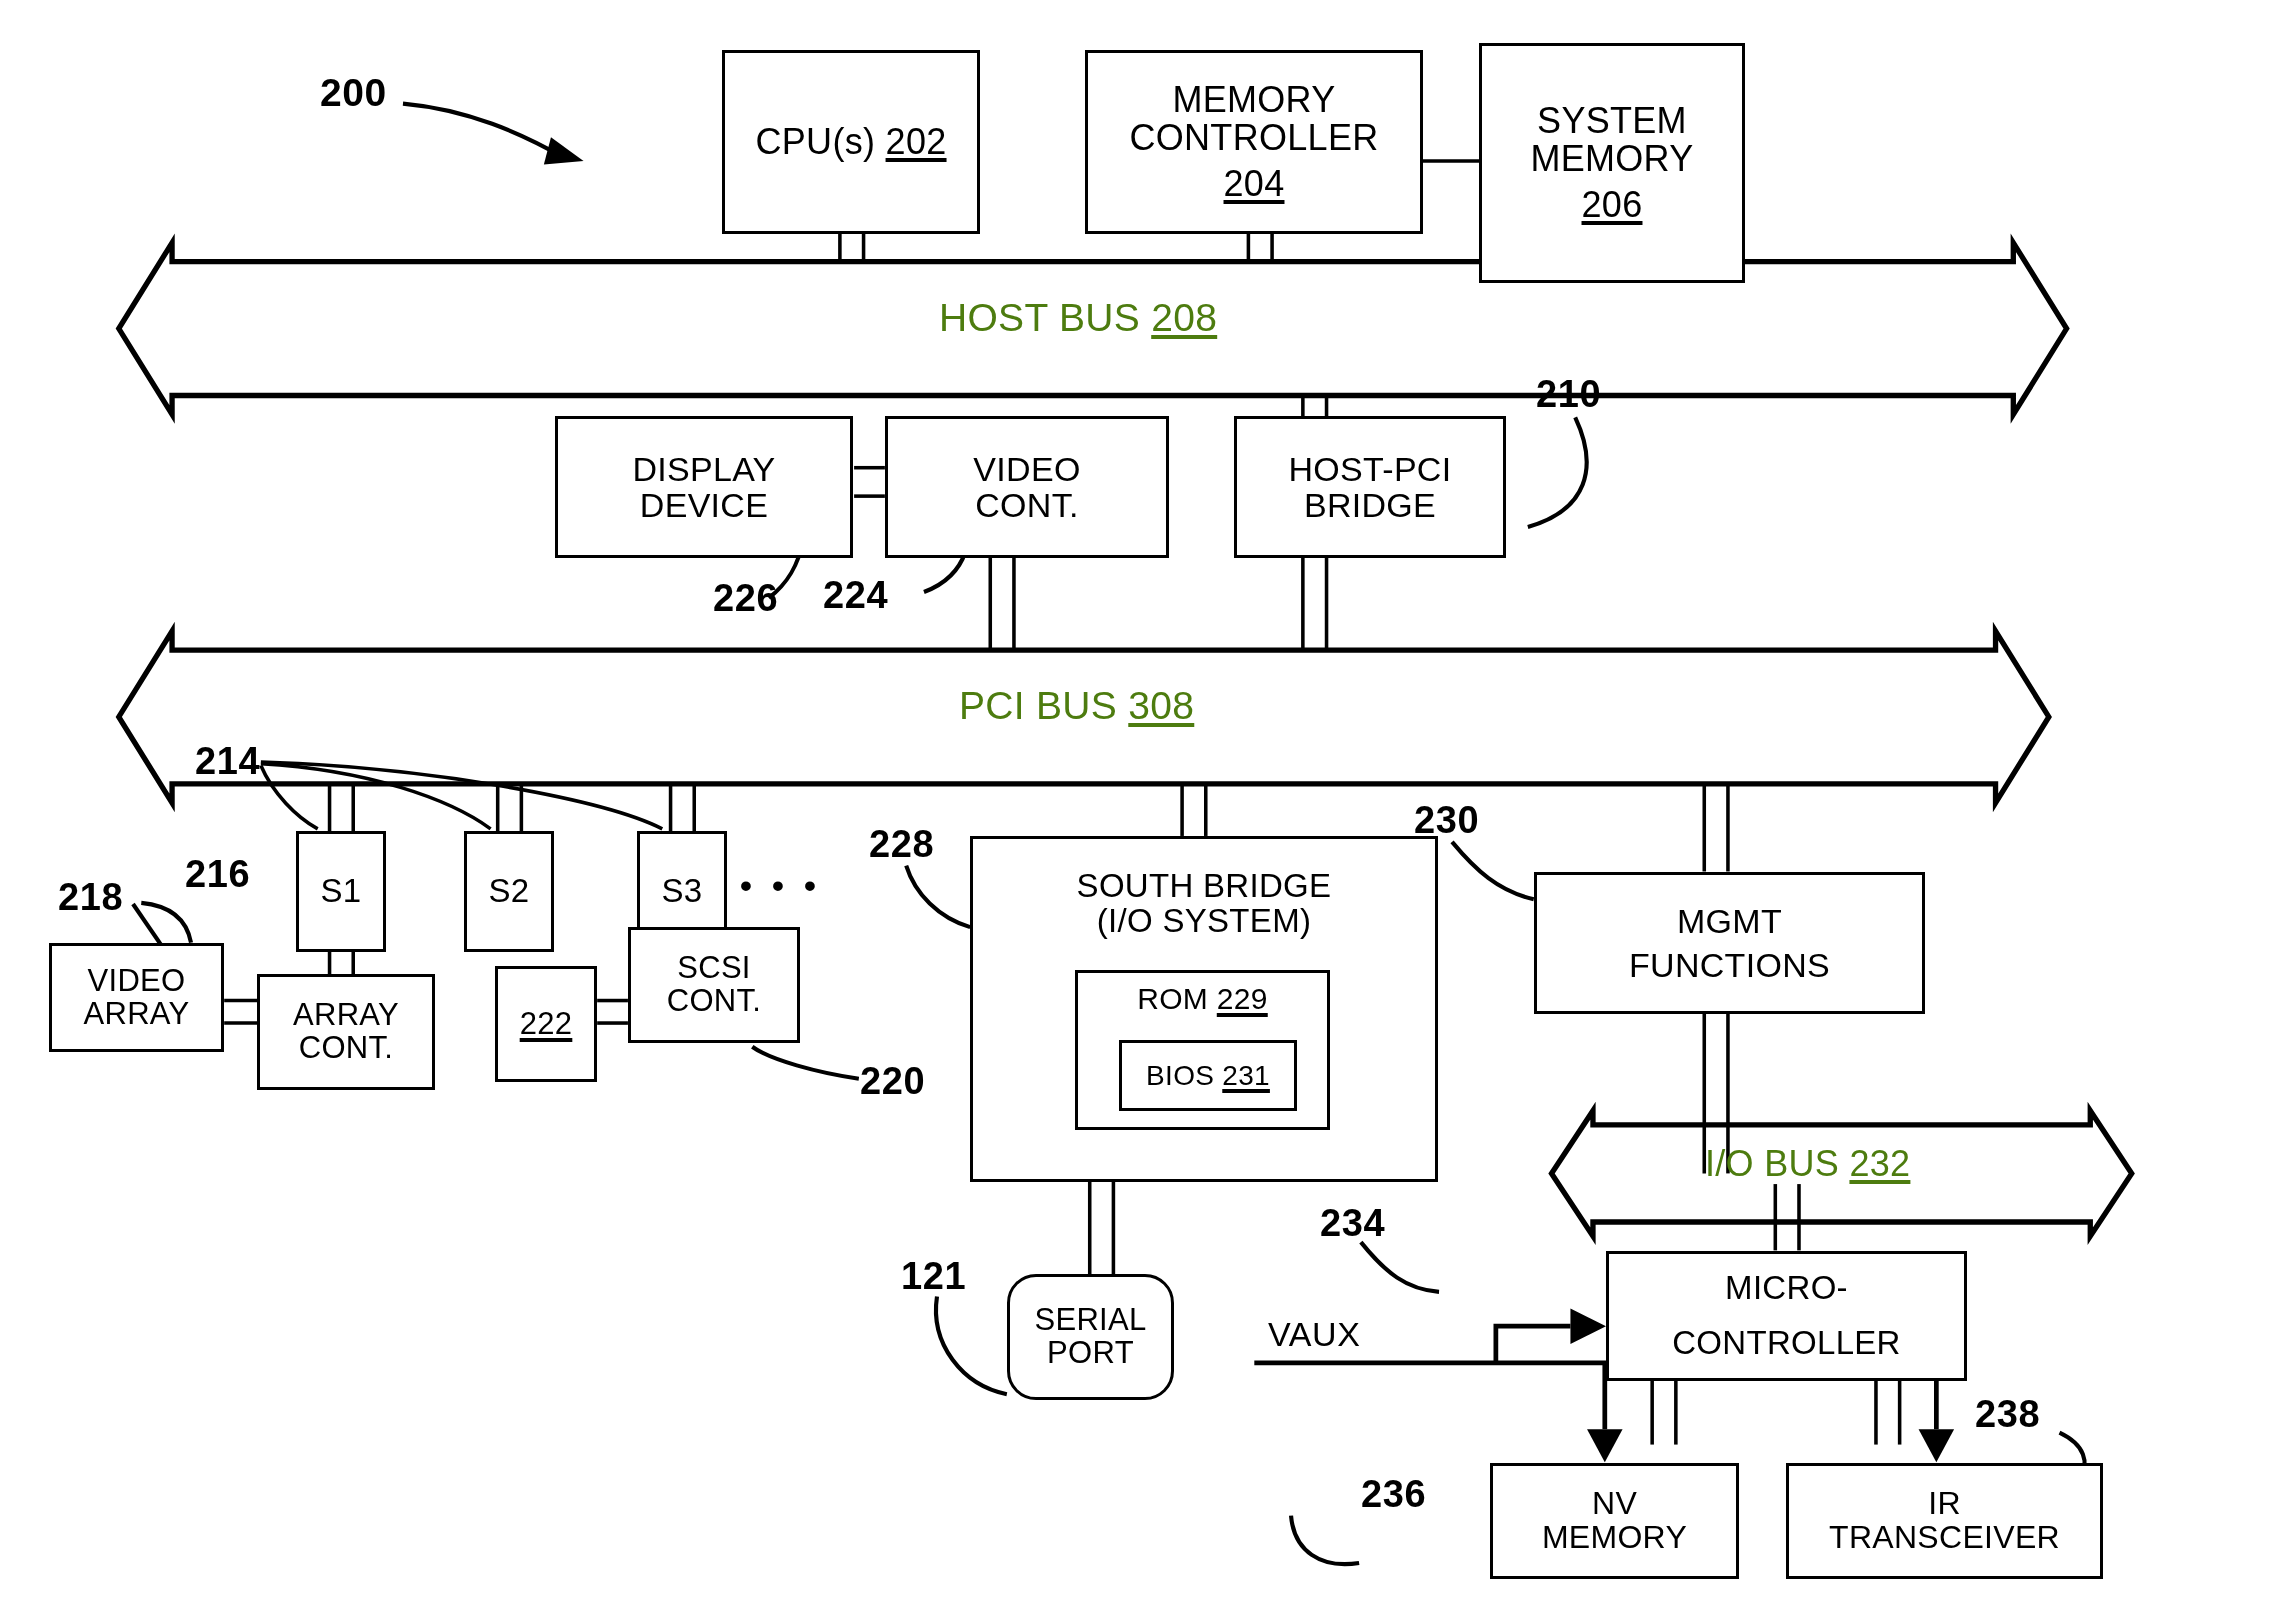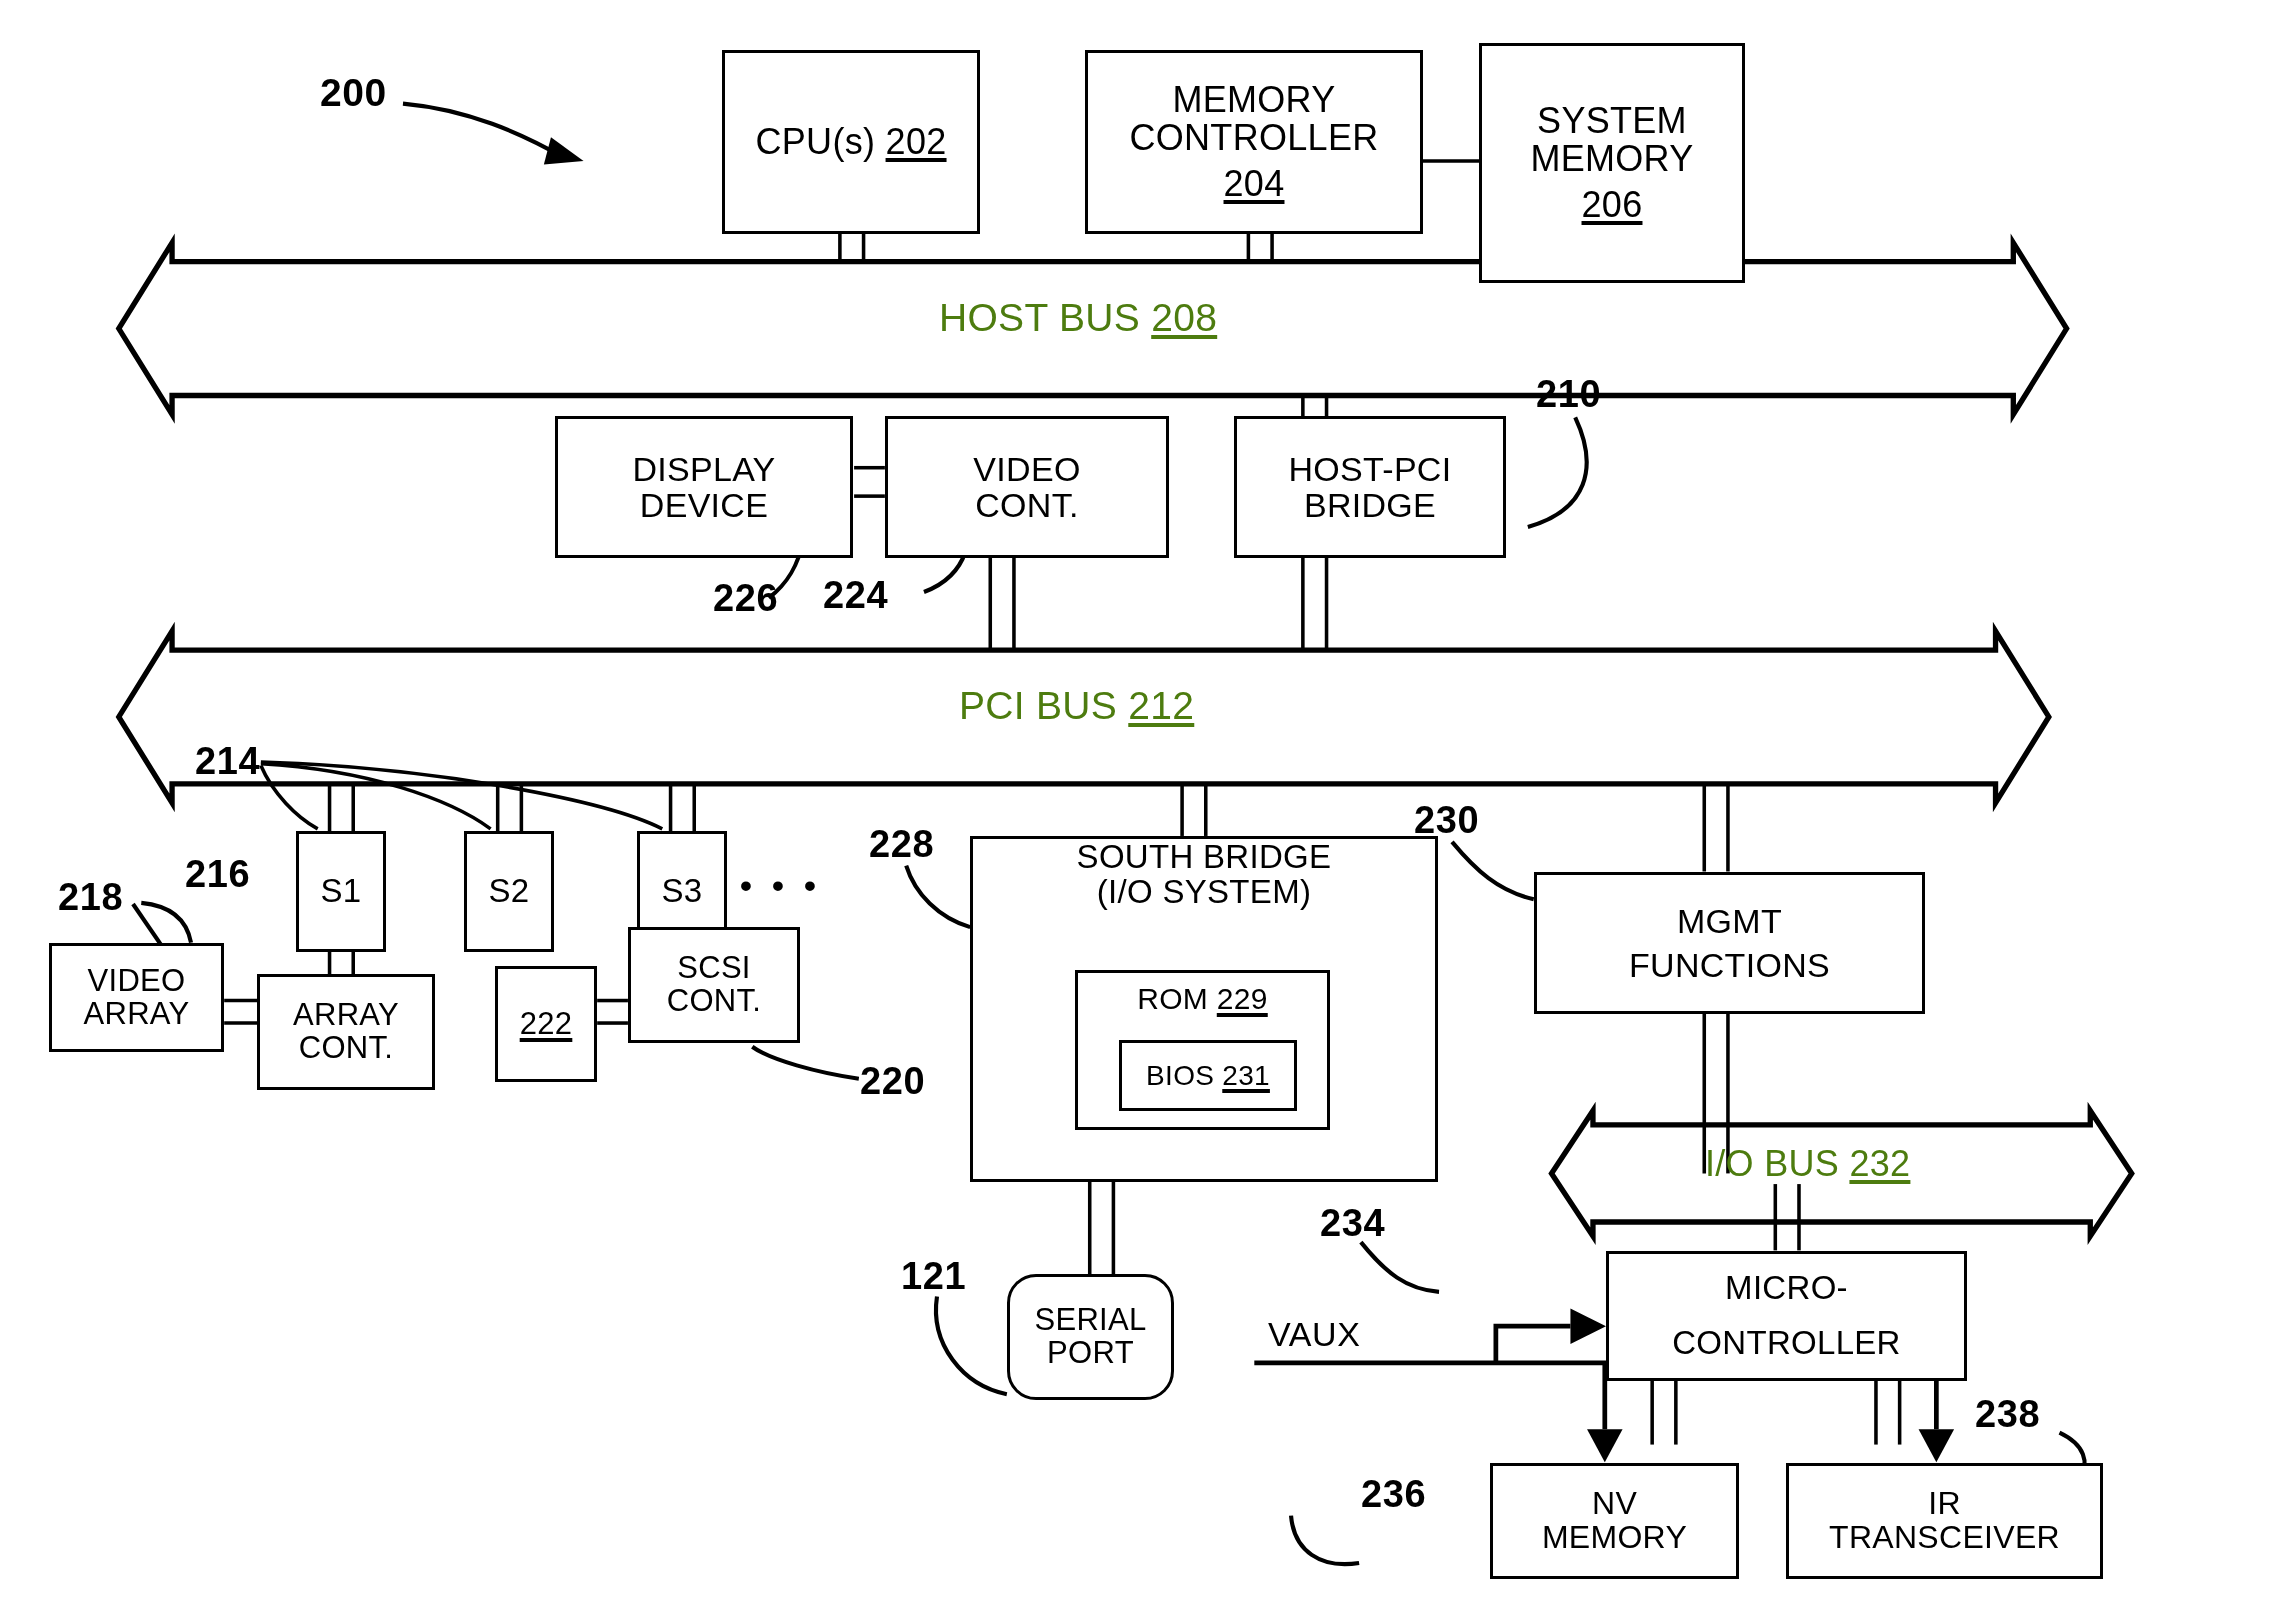--- a/index.html
+++ b/index.html
@@ -292,21 +292,21 @@
 
   <div class="box" style="left:495px;top:966px;width:102px;height:116px;font-size:31px;">
     <span class="ln u">222</span>
   </div>
 
   <div class="box" style="left:628px;top:927px;width:172px;height:116px;font-size:31px;">
     <span class="ln">SCSI</span>
     <span class="ln">CONT.</span>
   </div>
 
-  <div class="box" style="left:970px;top:836px;width:468px;height:346px;font-size:33px;justify-content:flex-start;padding-top:1px;">
+  <div class="box" style="left:970px;top:836px;width:468px;height:346px;font-size:33px;justify-content:flex-start;padding-top:30px;">
     <span class="ln">SOUTH  BRIDGE</span>
     <span class="ln" style="margin-bottom:9.5px;">(I/O SYSTEM)</span>
   </div>
 
   <div class="box" style="left:1075px;top:970px;width:255px;height:160px;font-size:30px;justify-content:flex-start;padding-top:9.5px;border-width:3px;">
     <span class="ln">ROM&nbsp;<span class="u">229</span></span>
   </div>
 
   <div class="box" style="left:1119px;top:1040px;width:178px;height:71px;font-size:28px;border-width:3px;">
     <span class="ln">BIOS&nbsp;<span class="u">231</span></span>
@@ -335,21 +335,21 @@
   <div class="box" style="left:1786px;top:1463px;width:317px;height:116px;font-size:32px;">
     <span class="ln">IR</span>
     <span class="ln">TRANSCEIVER</span>
   </div>
 
   <div class="buslabel" style="left:939px;top:296px;font-size:39px;">
     <span>HOST BUS </span><span class="u">208</span>
   </div>
 
   <div class="buslabel" style="left:959px;top:684px;font-size:39px;">
-    <span>PCI BUS </span><span class="u">212</span>
+    <span>PCI BUS </span><span class="u">308</span>
   </div>
 
   <div class="buslabel" style="left:1705px;top:1143px;font-size:36px;">
     <span>I/O BUS </span><span class="u">232</span>
   </div>
 
   <div class="plainlabel" style="left:1268px;top:1315px;font-size:34px;">VAUX</div>
 
   <div class="refnum" style="left:320px;top:71px;font-size:39px;">200</div>
   <div class="refnum" style="left:1536px;top:373px;font-size:38px;">210</div>

